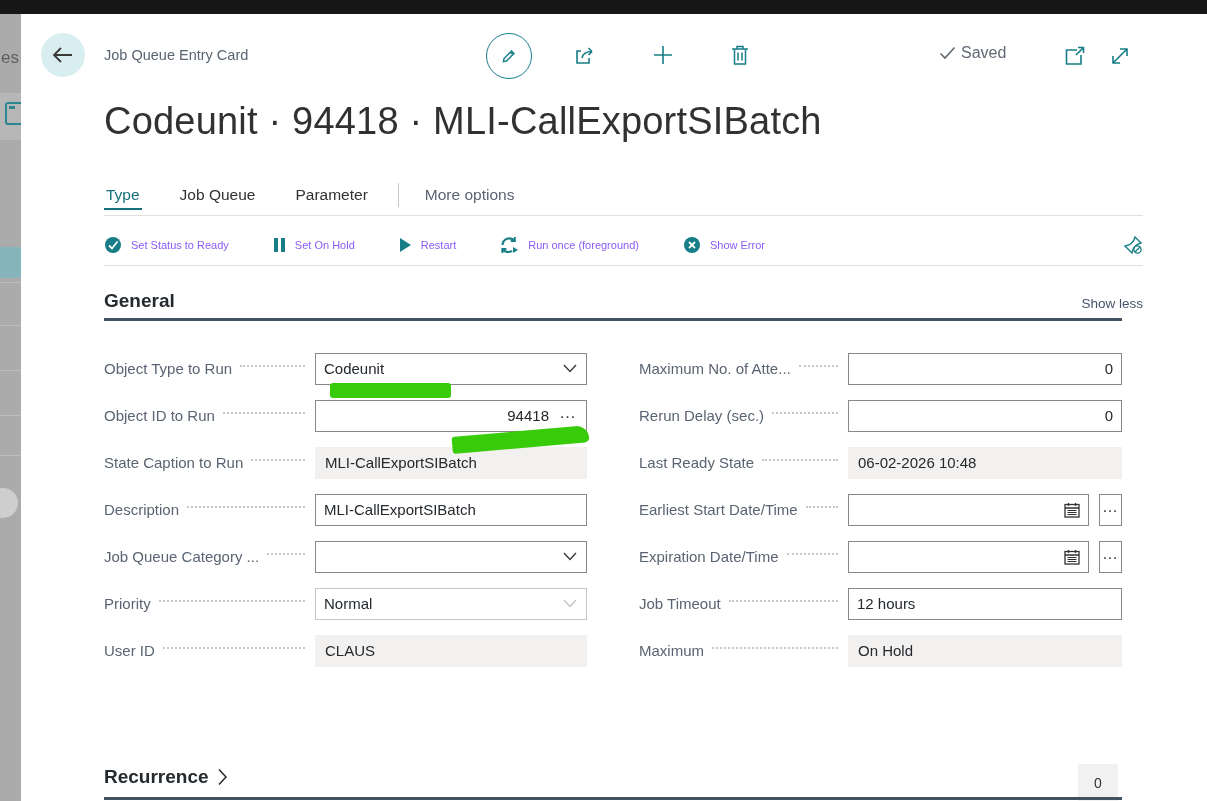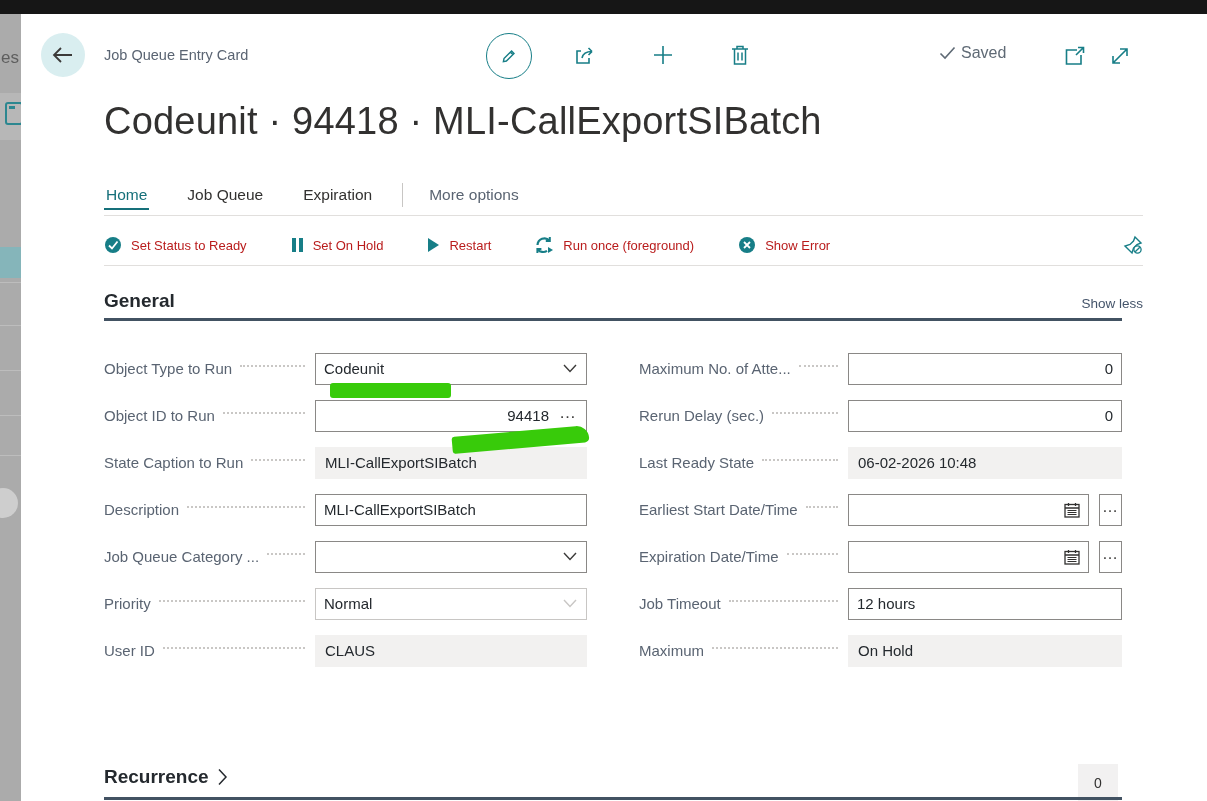--- a/index.html
+++ b/index.html
@@ -31,21 +31,21 @@
   .page-title{position:absolute;left:83px;top:86px;font-size:38px;font-weight:300;color:#323130;letter-spacing:.2px;white-space:nowrap;}
   
   .tabs{position:absolute;left:83px;top:160px;right:64px;height:41px;display:flex;align-items:center;
     border-bottom:1px solid #e1dfdd;font-size:15.5px;}
   .tab{padding:6px 2px;margin-right:36px;color:#323130;cursor:pointer;}
   .tab.active{color:#16707a;border-bottom:2.5px solid #16707a;padding-bottom:4px;}
   .tab-divider{width:1px;height:24px;background:#c8c6c4;margin:0 26px 0 -8px;}
   .more-options{color:#5a6472;cursor:pointer;}
   
   .actions{position:absolute;left:83px;top:211px;right:64px;height:40px;display:flex;align-items:center;gap:44px;
-    border-bottom:1px solid #e1dfdd;font-size:13px;color:#b91c1c;}
+    border-bottom:1px solid #e1dfdd;font-size:11px;color:#8b5cf6;}
   .action{display:flex;align-items:center;gap:9px;cursor:pointer;white-space:nowrap;}
   .action svg{flex:none;}
   .pin-btn{margin-left:auto;cursor:pointer;display:flex;align-items:center;}
   
   .section-hd{position:absolute;left:83px;top:268px;right:64px;height:38px;display:flex;align-items:flex-end;justify-content:space-between;}
   .section-title{font-size:19px;font-weight:bold;color:#24292e;padding-bottom:8px;}
   .show-less{font-size:13.5px;color:#44546a;padding-bottom:9px;cursor:pointer;}
   .section-rule{position:absolute;left:83px;top:304px;width:1018px;height:2.5px;background:#425262;}
   
   .form{position:absolute;left:83px;top:331px;display:flex;}
@@ -150,23 +150,23 @@
   </div>
   <div class="icon-btn" style="left:1088px;top:31px;width:22px;height:22px">
     <svg width="22" height="22" viewBox="0 0 22 22">
       <path d="M4 18 L18 4 M11 4 H18 V11 M11 18 H4 V11" fill="none" stroke="#177E87" stroke-width="1.6"></path>
     </svg>
   </div>
 
   <div class="page-title">Codeunit · 94418 · MLI-CallExportSIBatch</div>
 
   <div class="tabs">
-    <div class="tab active">Home</div>
+    <div class="tab active">Type</div>
     <div class="tab">Job Queue</div>
-    <div class="tab">Expiration</div>
+    <div class="tab">Parameter</div>
     <div class="tab-divider"></div>
     <div class="more-options">More options</div>
   </div>
 
   <div class="actions">
     <div class="action">
       <svg width="18" height="18" viewBox="0 0 18 18">
         <circle cx="9" cy="9" r="8" fill="#177E87"></circle>
         <path d="M5 9.5 L8 12.5 L13.5 5.5" fill="none" stroke="#fff" stroke-width="1.8"></path>
       </svg>

